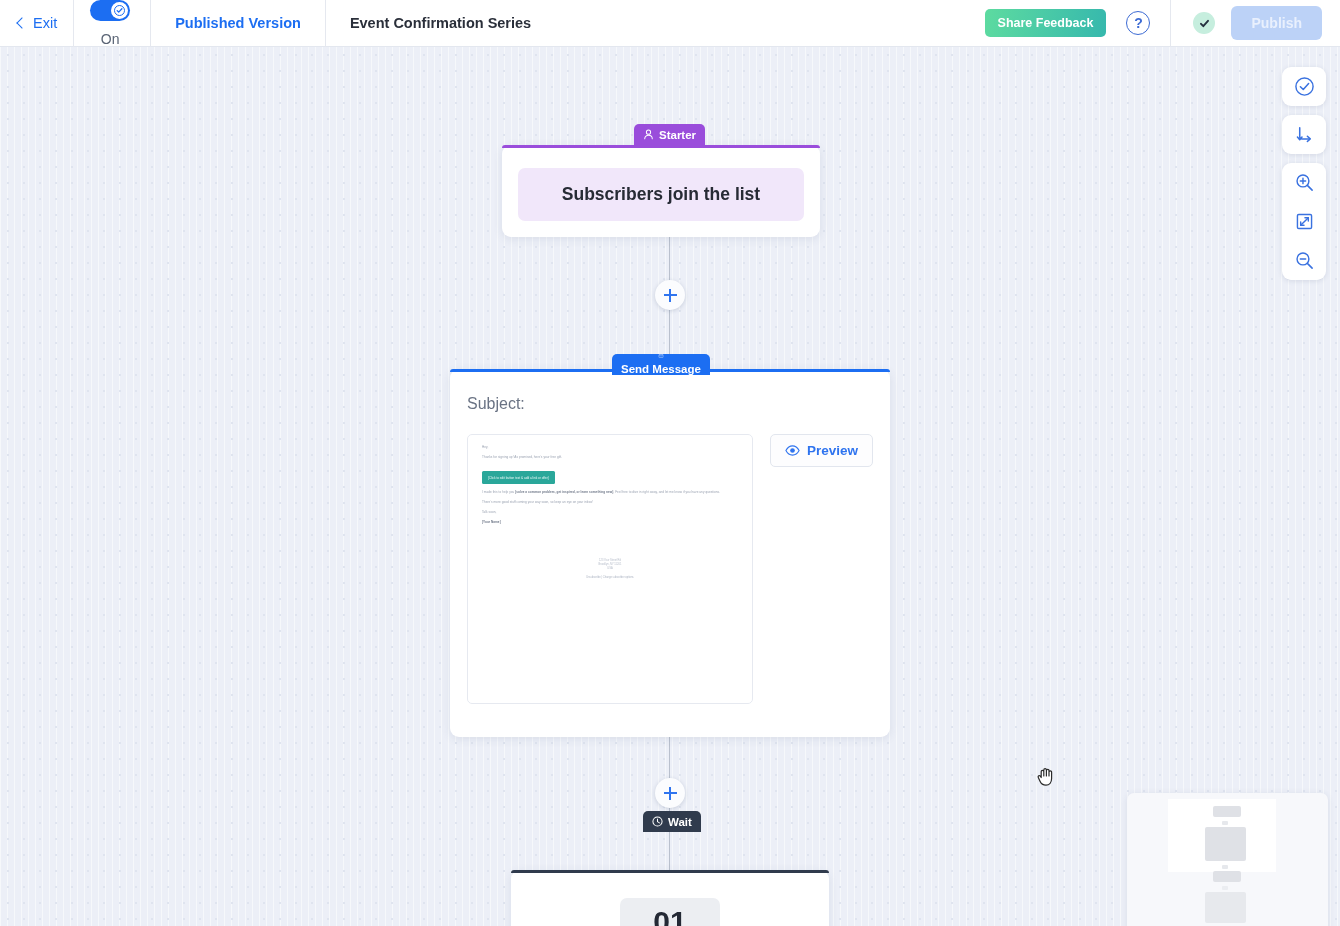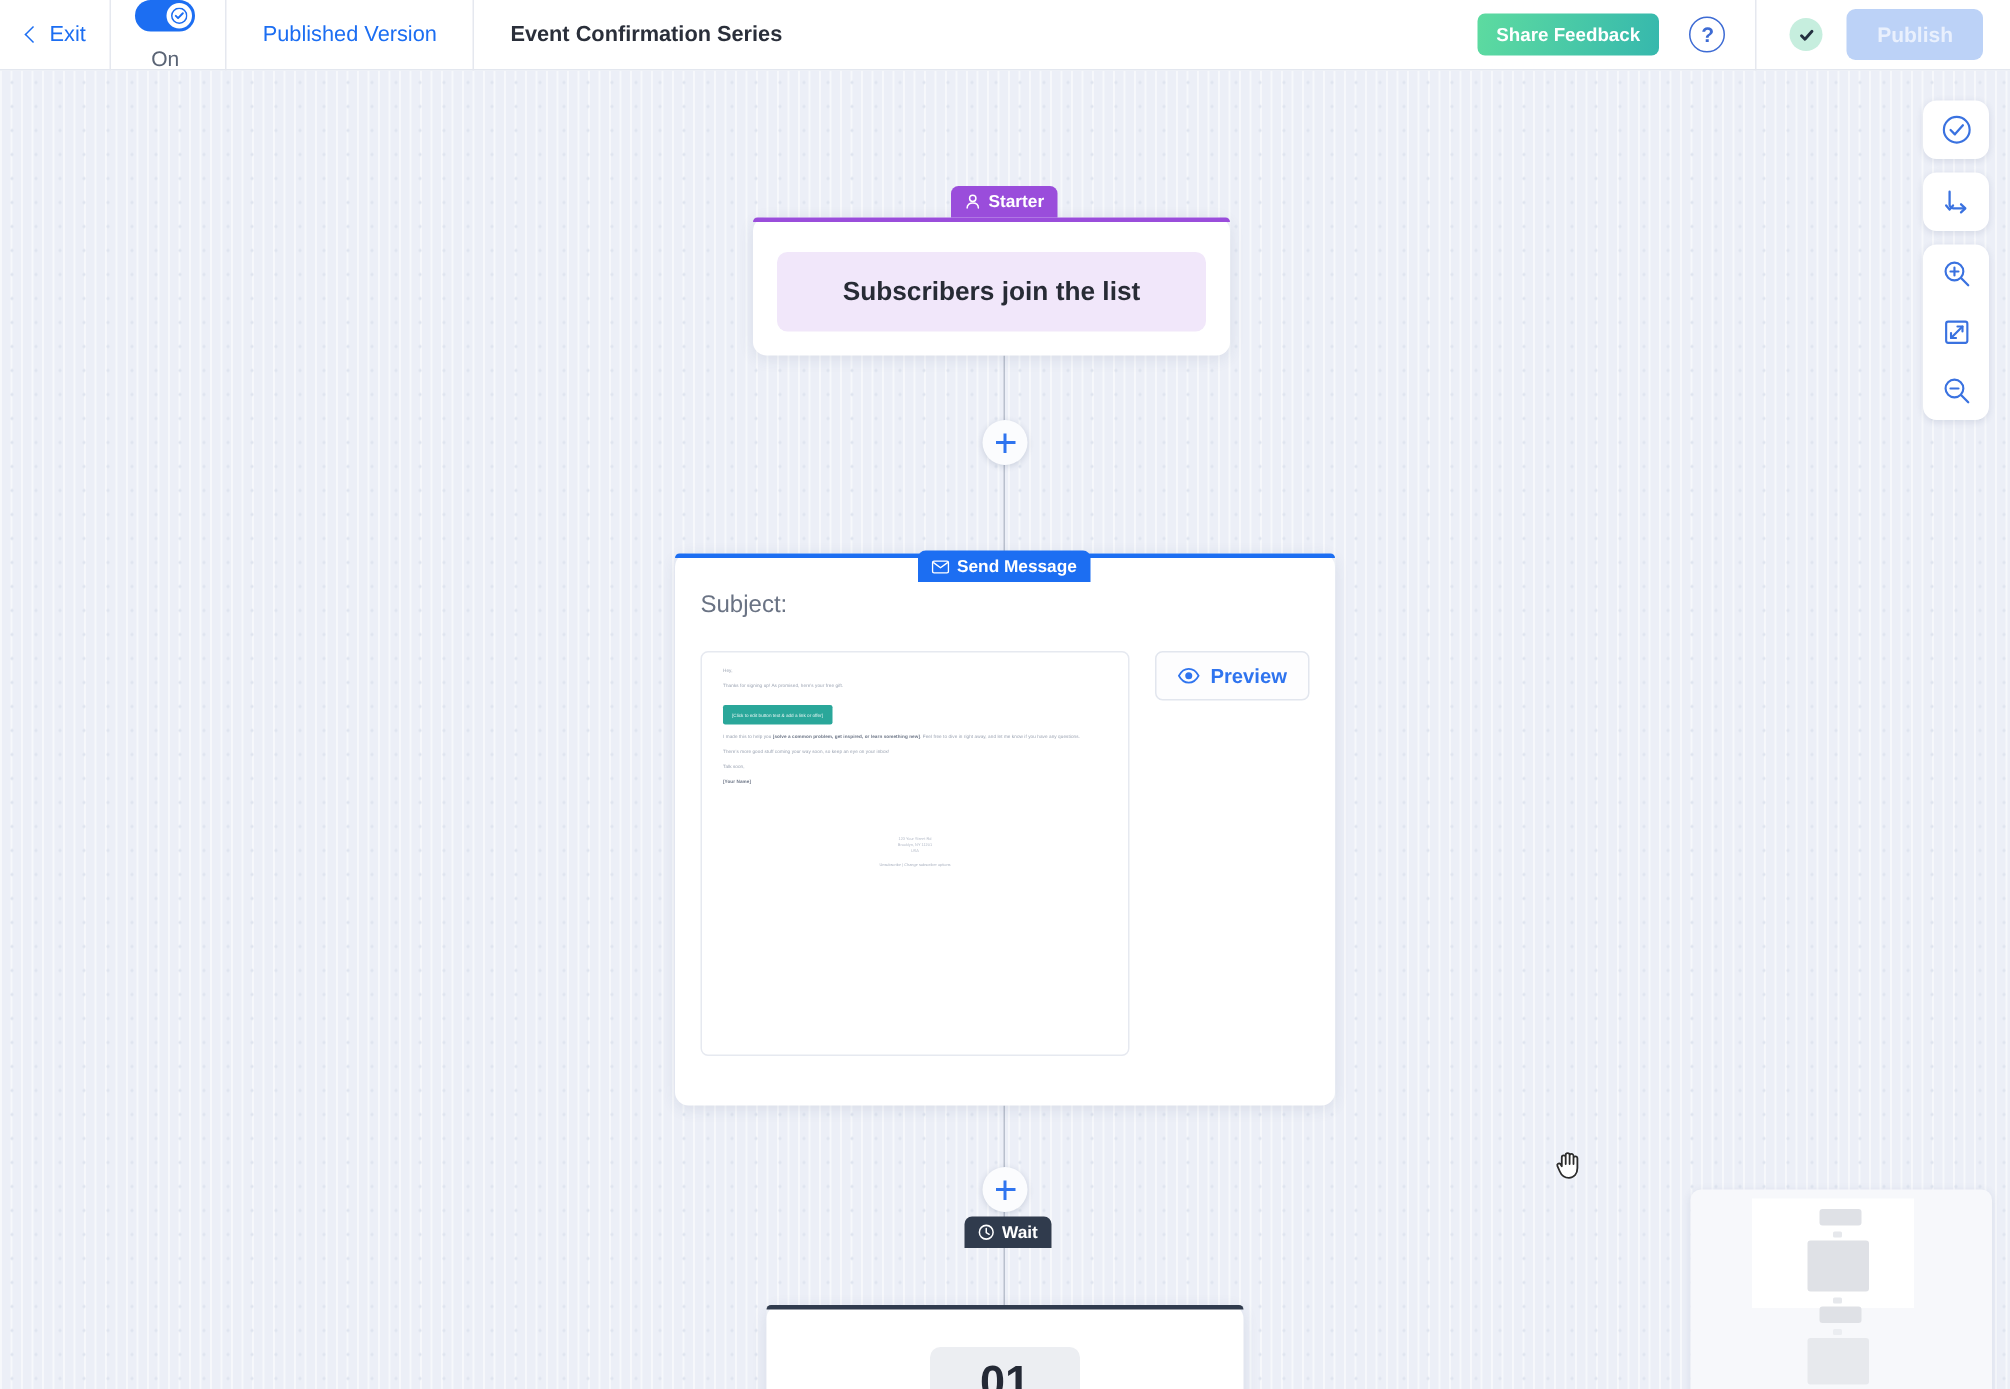--- a/index.html
+++ b/index.html
@@ -66,21 +66,21 @@
     border-radius: 50%;
     background: #fff;
     display: flex; align-items: center; justify-content: center;
   }
   .toggle .knob svg { display: block; }
   .toggle-label { font-size: 14px; color: #5a6475; }
 
   .pubver {
     color: #1c6ef2;
     font-size: 14.5px;
-    font-weight: normal;
+    font-weight: bold;
     cursor: pointer;
     padding: 0 24px;
   }
 
   .flow-title {
     font-size: 14.5px;
     color: #2a2f3a;
     font-weight: bold;
     padding: 0 24px;
   }
@@ -462,21 +462,21 @@
       <span>Starter</span>
     </div>
 
     <div class="node" id="node-starter">
       <div class="node-top-accent"></div>
       <div class="starter-pill">
         <span>Subscribers join the list</span>
       </div>
     </div>
 
-    <div class="badge badge-send" style="left:612px; top:320px;">
+    <div class="badge badge-send" style="left:612px; top:307px;flex-direction:column;">
       <svg width="12" height="12" viewBox="0 0 14 12">
         <rect x="0.8" y="1.4" width="12.4" height="9.2" rx="1.2" fill="none" stroke="#fff" stroke-width="1.1"></rect>
         <path d="M1.3 2.4 L7 6.6 L12.7 2.4" fill="none" stroke="#fff" stroke-width="1.1" stroke-linejoin="round"></path>
       </svg>
       <span>Send Message</span>
     </div>
 
     <div class="node" id="node-send">
       <div class="node-top-accent"></div>
 

